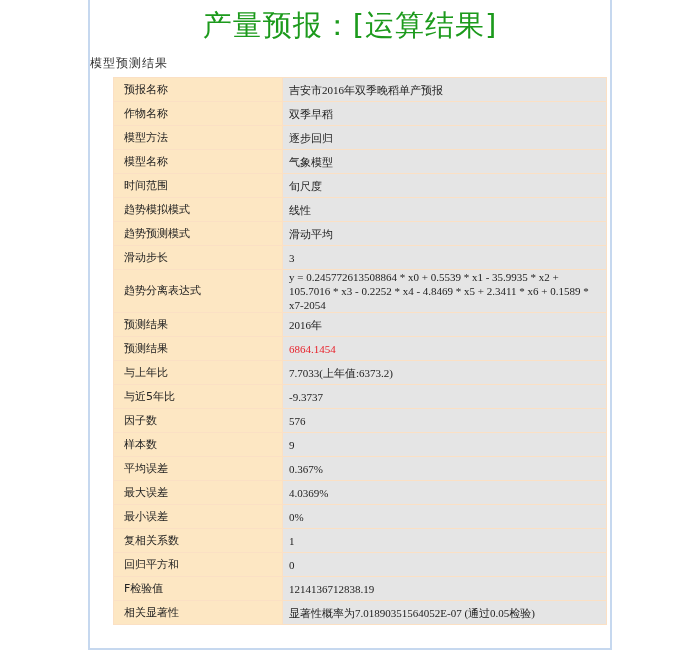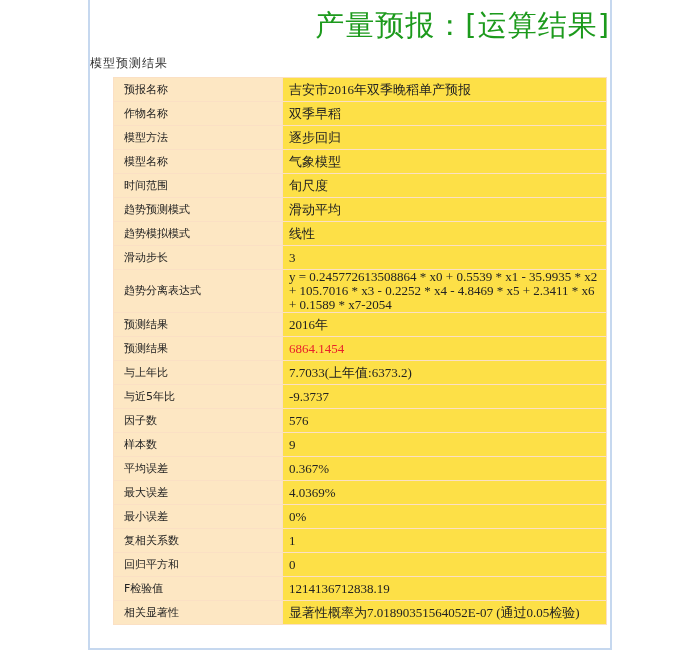--- a/index.html
+++ b/index.html
@@ -3,38 +3,38 @@
 <meta charset="utf-8">
 <style>
   html, body { margin: 0; padding: 0; background: #ffffff; }
   body { width: 700px; height: 650px; position: relative; overflow: hidden;
          font-family: "DejaVu Sans", "Liberation Sans", sans-serif; }
   .frame {
     position: absolute; left: 88px; top: -2px; width: 520px; height: 648px;
     border: 2px solid #c6d8ef; background: #ffffff;
   }
   .title {
-    position: absolute; left: 0; right: 0; top: 6px; text-align: right;
+    position: absolute; left: 0; right: 0; top: 6px; text-align: center;
     font-size: 29px; color: #1c9a1c; letter-spacing: 1px; line-height: 38px;
   }
   .subtitle {
     position: absolute; left: 0; right: 0; top: 55px; text-align: left;
     font-size: 12px; color: #333333; line-height: 16px; letter-spacing: 1px;
   }
   table.result {
     position: absolute; left: 23px; top: 77px; width: 494px;
     border-collapse: collapse; table-layout: fixed;
     font-size: 11px; color: #222222;
   }
   table.result td {
     border: 1px solid #fbe0c4; padding: 0 6px; height: 23px; line-height: 14px;
     vertical-align: middle;
   }
   table.result td.label { width: 152px; background: #fde7c3; color: #222; padding-left: 10px; }
-  table.result td.value { background: #fde047; font-family: "Liberation Serif", "DejaVu Serif", serif; font-size: 13px; }
+  table.result td.value { background: #e5e5e5; font-family: "Liberation Serif", "DejaVu Serif", serif; font-size: 11px; }
   table.result tr.tall td { height: 35px; }
   table.result td.value.red { color: #e8212b; margin-left: 44px; }
 </style>
 </head>
 <body>
 
 <div class="frame">
   <div class="title">产量预报：[运算结果]</div>
   <div class="subtitle">模型预测结果</div>
 
@@ -54,26 +54,26 @@
       </tr>
       <tr>
         <td class="label">模型名称</td>
         <td class="value">气象模型</td>
       </tr>
       <tr>
         <td class="label">时间范围</td>
         <td class="value">旬尺度</td>
       </tr>
       <tr>
+        <td class="label">趋势模拟模式</td>
+        <td class="value">线性</td>
+      </tr>
+      <tr>
         <td class="label">趋势预测模式</td>
         <td class="value">滑动平均</td>
-      </tr>
-      <tr>
-        <td class="label">趋势模拟模式</td>
-        <td class="value">线性</td>
       </tr>
       <tr>
         <td class="label">滑动步长</td>
         <td class="value">3</td>
       </tr>
       <tr class="tall">
         <td class="label">趋势分离表达式</td>
         <td class="value">y = 0.245772613508864 * x0 + 0.5539 * x1 - 35.9935 * x2 + 105.7016 * x3 - 0.2252 * x4 - 4.8469 * x5 + 2.3411 * x6 + 0.1589 * x7-2054</td>
       </tr>
       <tr>

